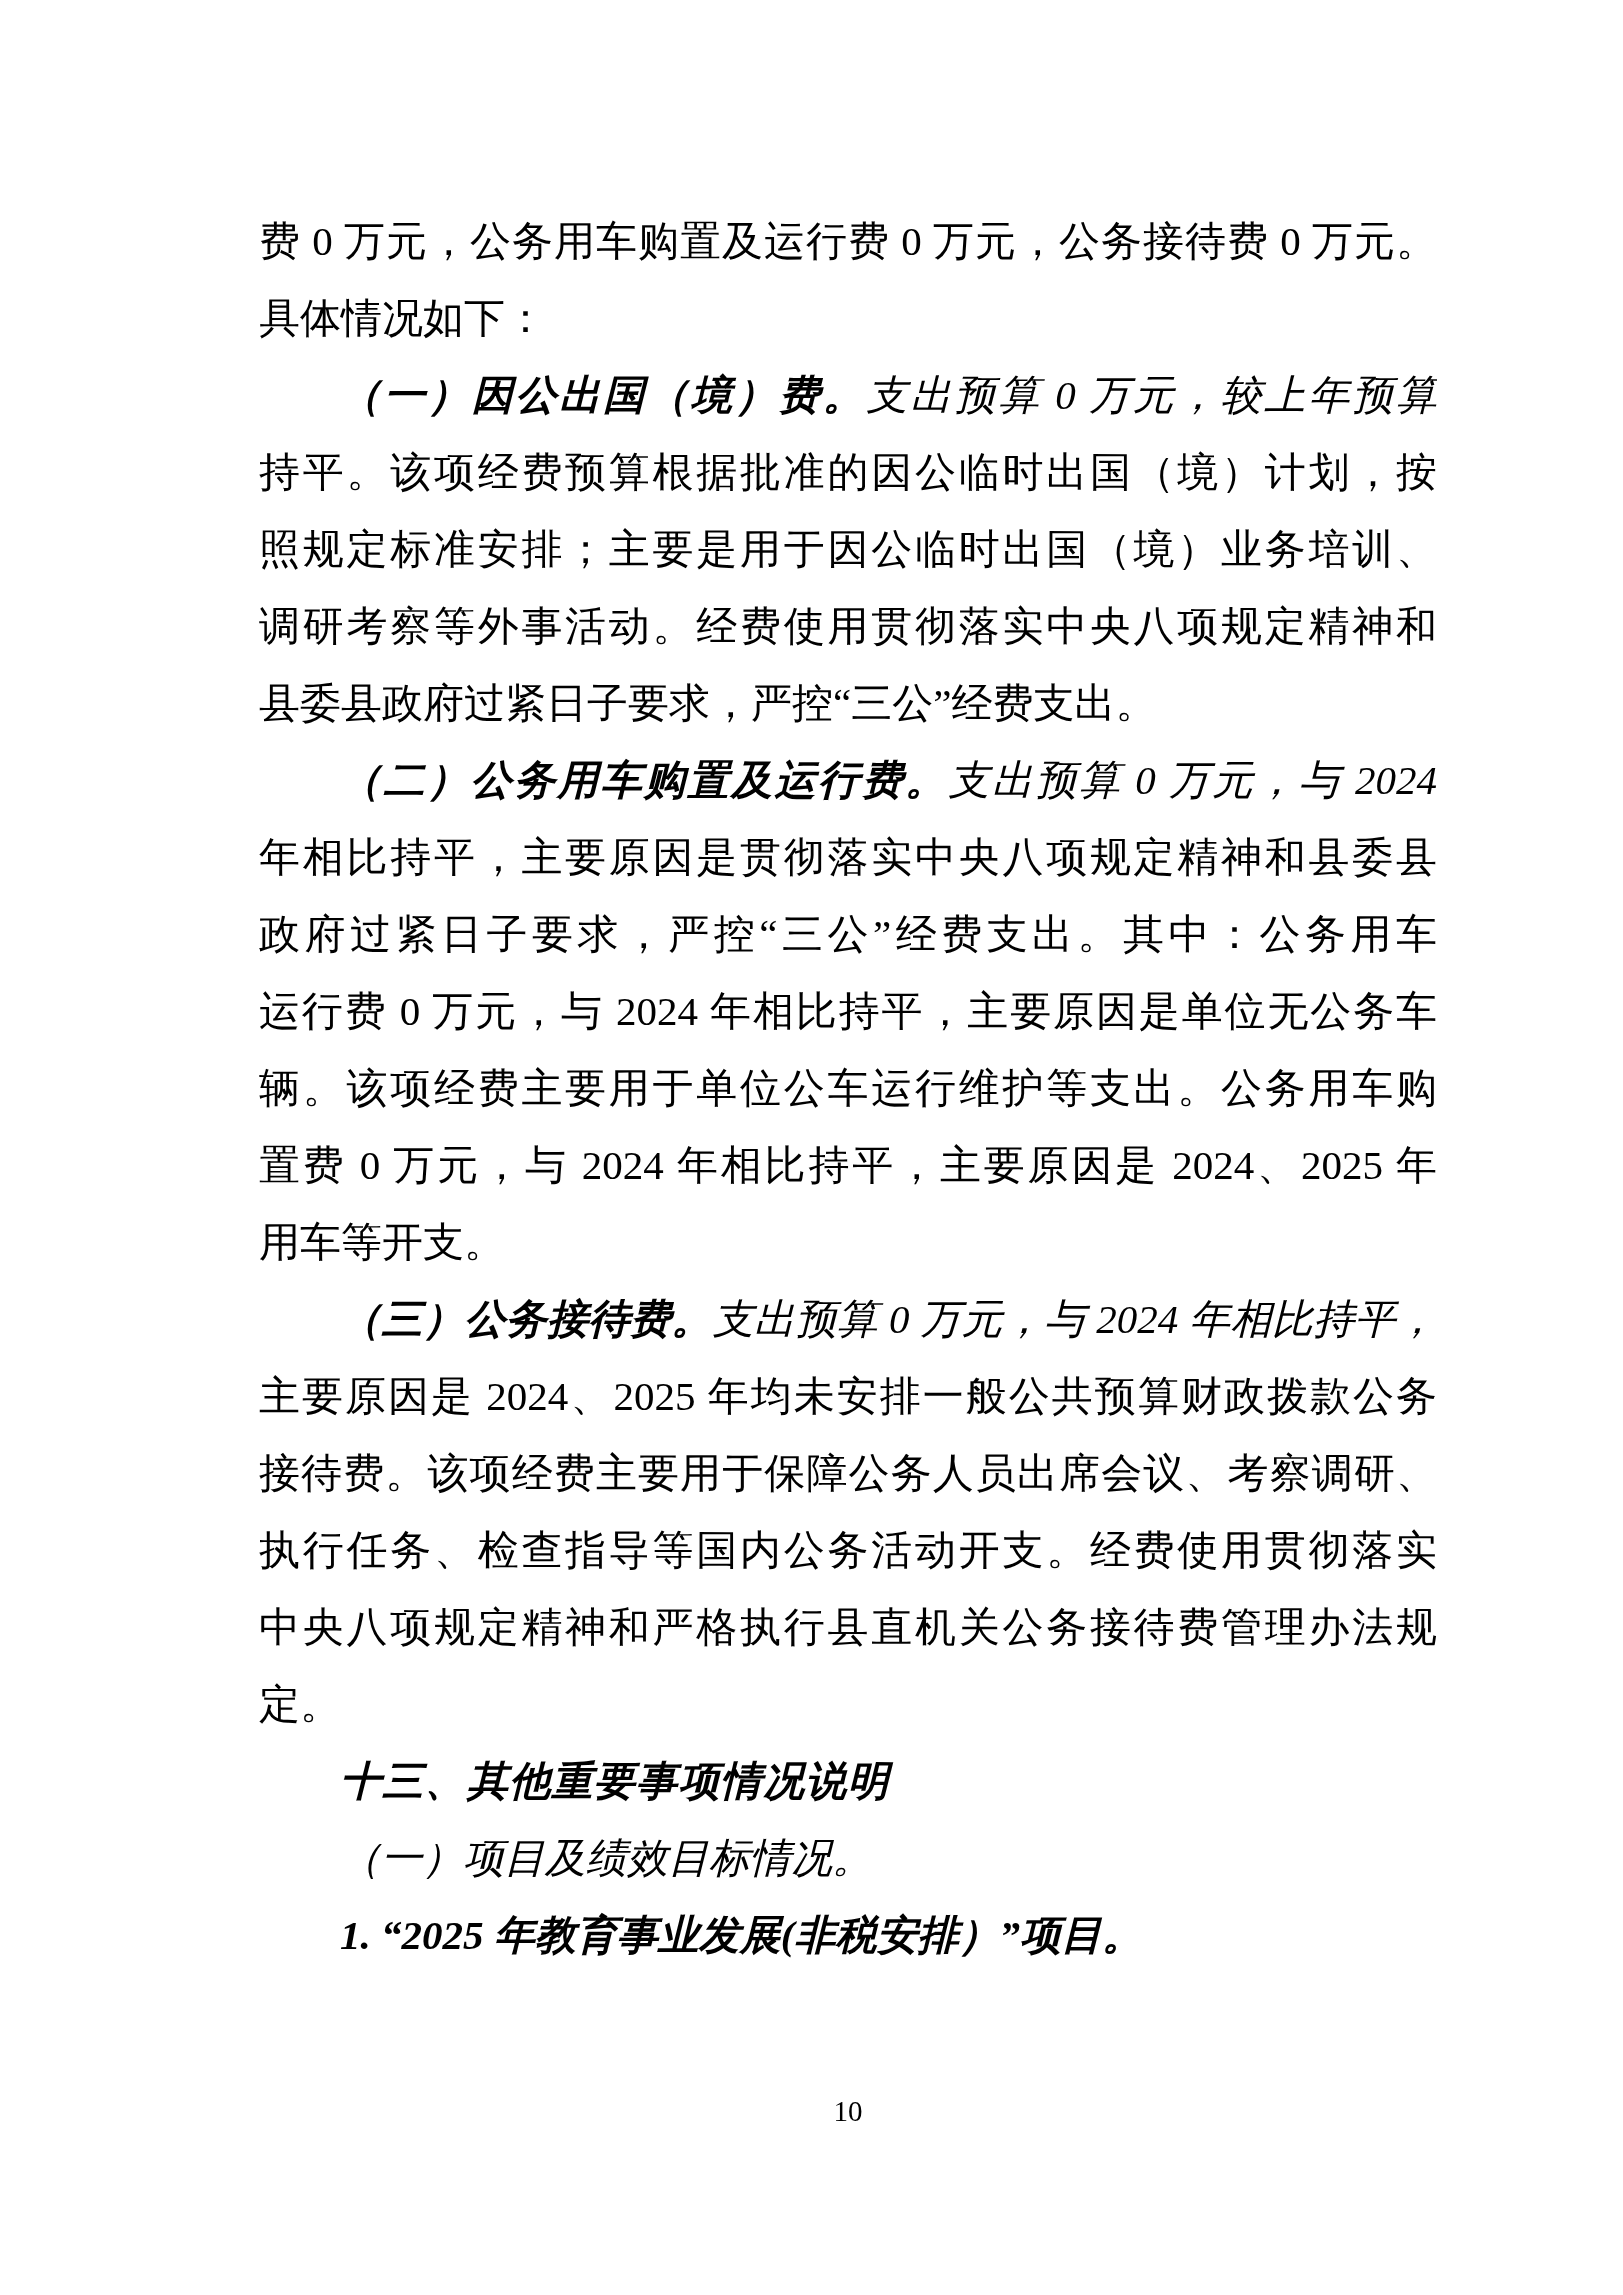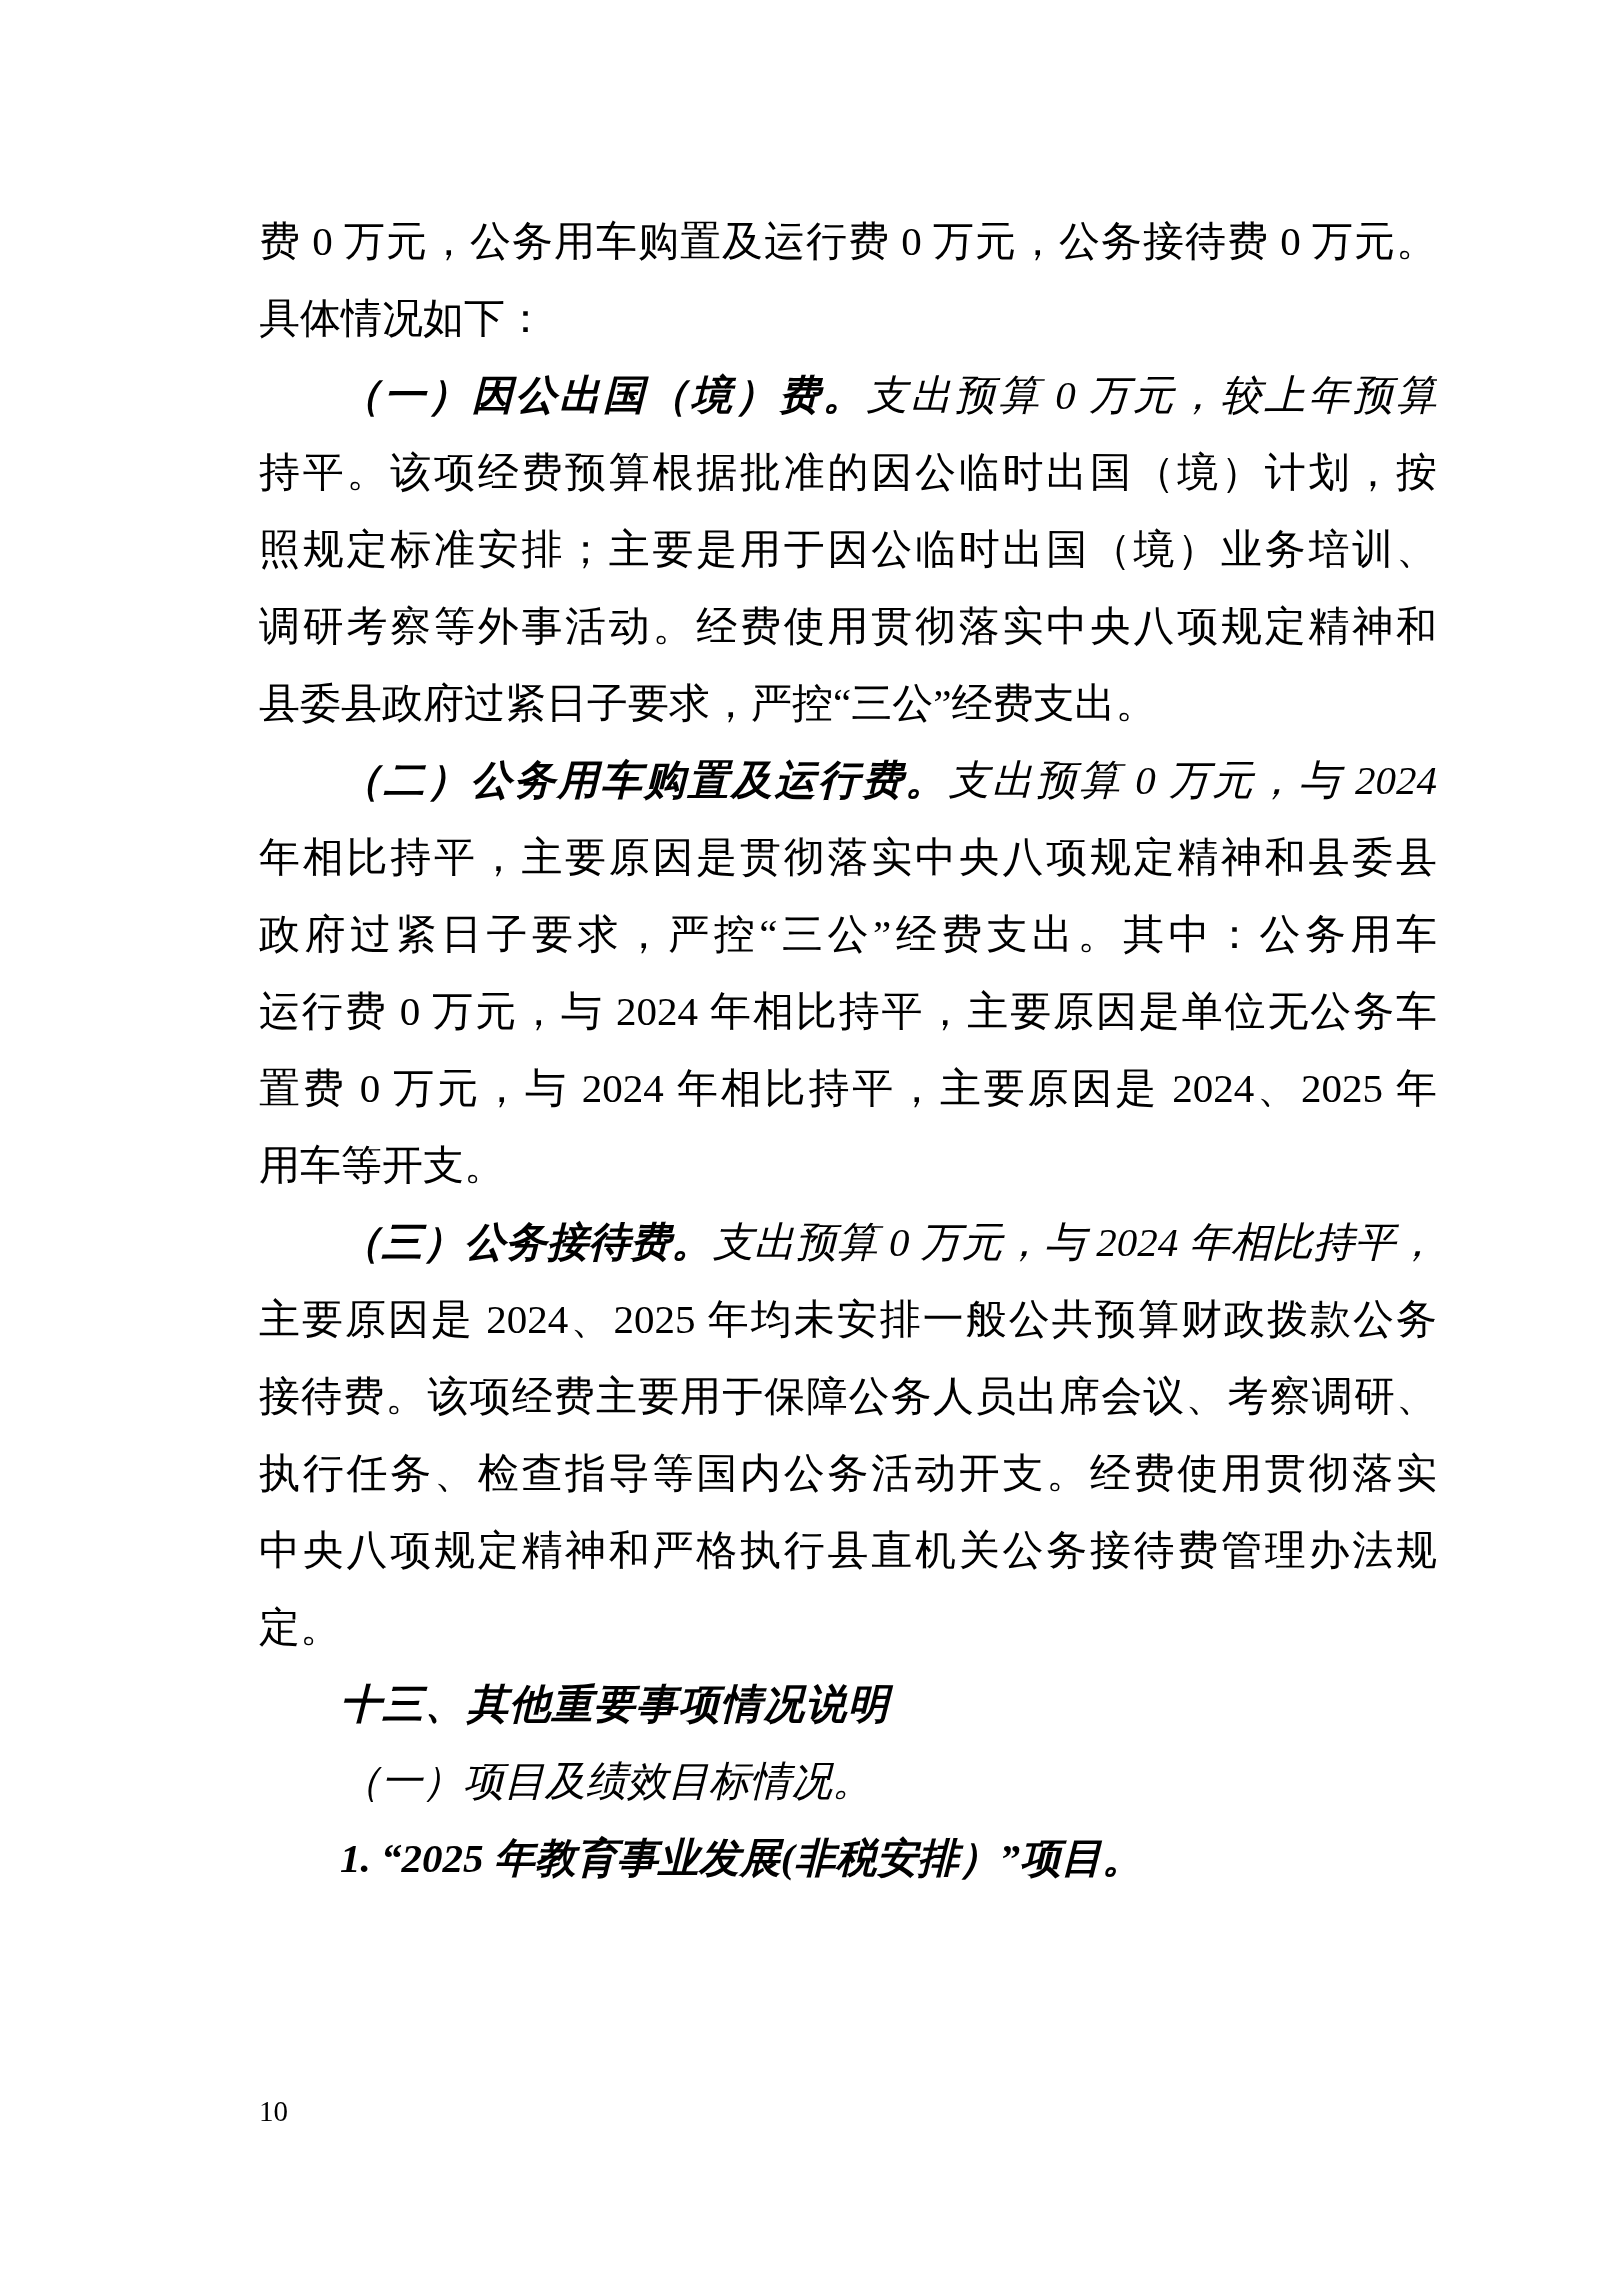--- a/index.html
+++ b/index.html
@@ -47,41 +47,42 @@
   .line.h {
     font-family: "Liberation Sans", "DejaVu Sans", sans-serif;
     font-weight: bold;
     letter-spacing: 1.3px;
   }
   .footer {
     position: absolute;
     left: 249px;
     top: 2092px;
     width: 1178px;
-    text-align: left;
+    text-align: center;
     font-size: 29px;
     line-height: 39px;
   }
 </style>
 </head>
 <body>
 
 <div class="page">
   <div class="content" id="content">
       <div class="line j"><span>费 0 万元，公务用车购置及运行费 0 万元，公务接待费 0 万元。</span></div>
       <div class="line"><span>具体情况如下：</span></div>
       <div class="line j ind"><span class="b">（一）因公出国（境）费。</span><span>支出预算 0 万元，较上年预算</span></div>
       <div class="line j"><span>持平。该项经费预算根据批准的因公临时出国（境）计划，按</span></div>
       <div class="line j"><span>照规定标准安排；主要是用于因公临时出国（境）业务培训、</span></div>
       <div class="line j"><span>调研考察等外事活动。经费使用贯彻落实中央八项规定精神和</span></div>
       <div class="line"><span>县委县政府过紧日子要求，严控“三公”经费支出。</span></div>
       <div class="line j ind"><span class="b">（二）公务用车购置及运行费。</span><span>支出预算 0 万元，与 2024</span></div>
       <div class="line j"><span>年相比持平，主要原因是贯彻落实中央八项规定精神和县委县</span></div>
       <div class="line j"><span>政府过紧日子要求，严控“三公”经费支出。其中：公务用车</span></div>
       <div class="line j"><span>运行费 0 万元，与 2024 年相比持平，主要原因是单位无公务车</span></div>
+      <div class="line j"><span>辆。该项经费主要用于单位公车运行维护等支出。公务用车购</span></div>
       <div class="line j"><span>置费 0 万元，与 2024 年相比持平，主要原因是 2024、2025 年</span></div>
       <div class="line"><span>用车等开支。</span></div>
       <div class="line j ind"><span class="b">（三）公务接待费。</span><span>支出预算 0 万元，与 2024 年相比持平，</span></div>
       <div class="line j"><span>主要原因是 2024、2025 年均未安排一般公共预算财政拨款公务</span></div>
       <div class="line j"><span>接待费。该项经费主要用于保障公务人员出席会议、考察调研、</span></div>
       <div class="line j"><span>执行任务、检查指导等国内公务活动开支。经费使用贯彻落实</span></div>
       <div class="line j"><span>中央八项规定精神和严格执行县直机关公务接待费管理办法规</span></div>
       <div class="line"><span>定。</span></div>
       <div class="line ind h"><span class="b">十三、其他重要事项情况说明</span></div>
       <div class="line ind"><span>（一）项目及绩效目标情况。</span></div>

